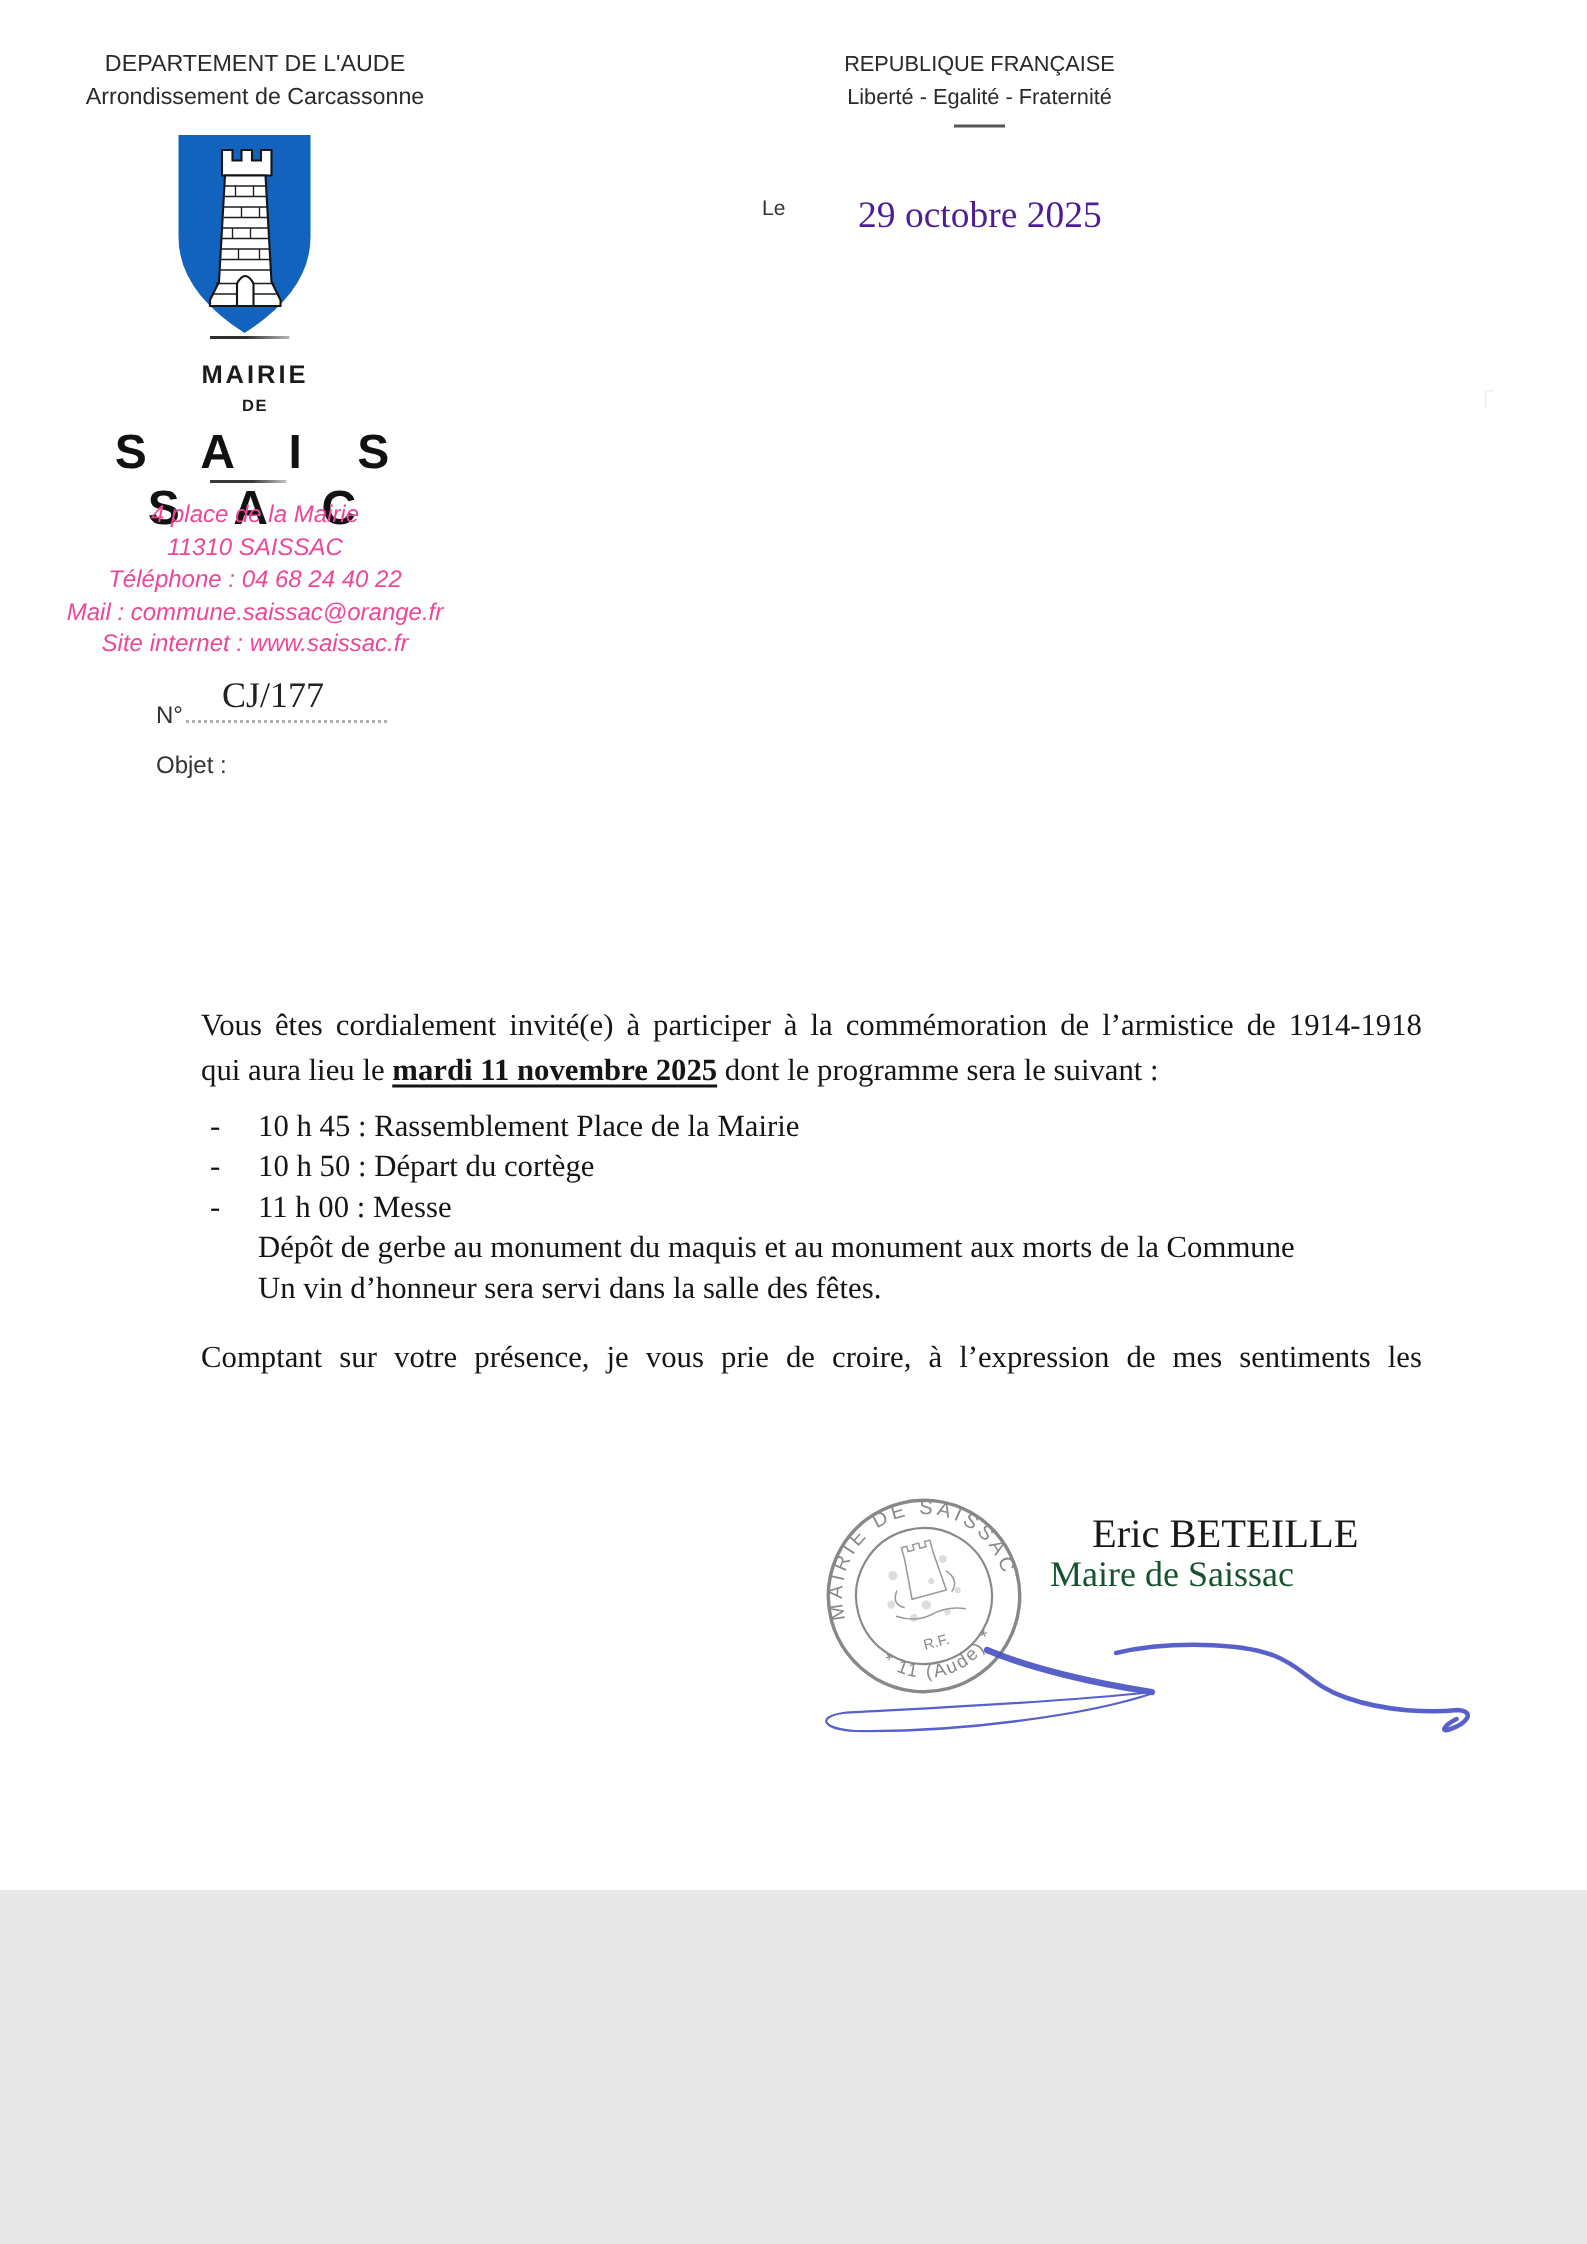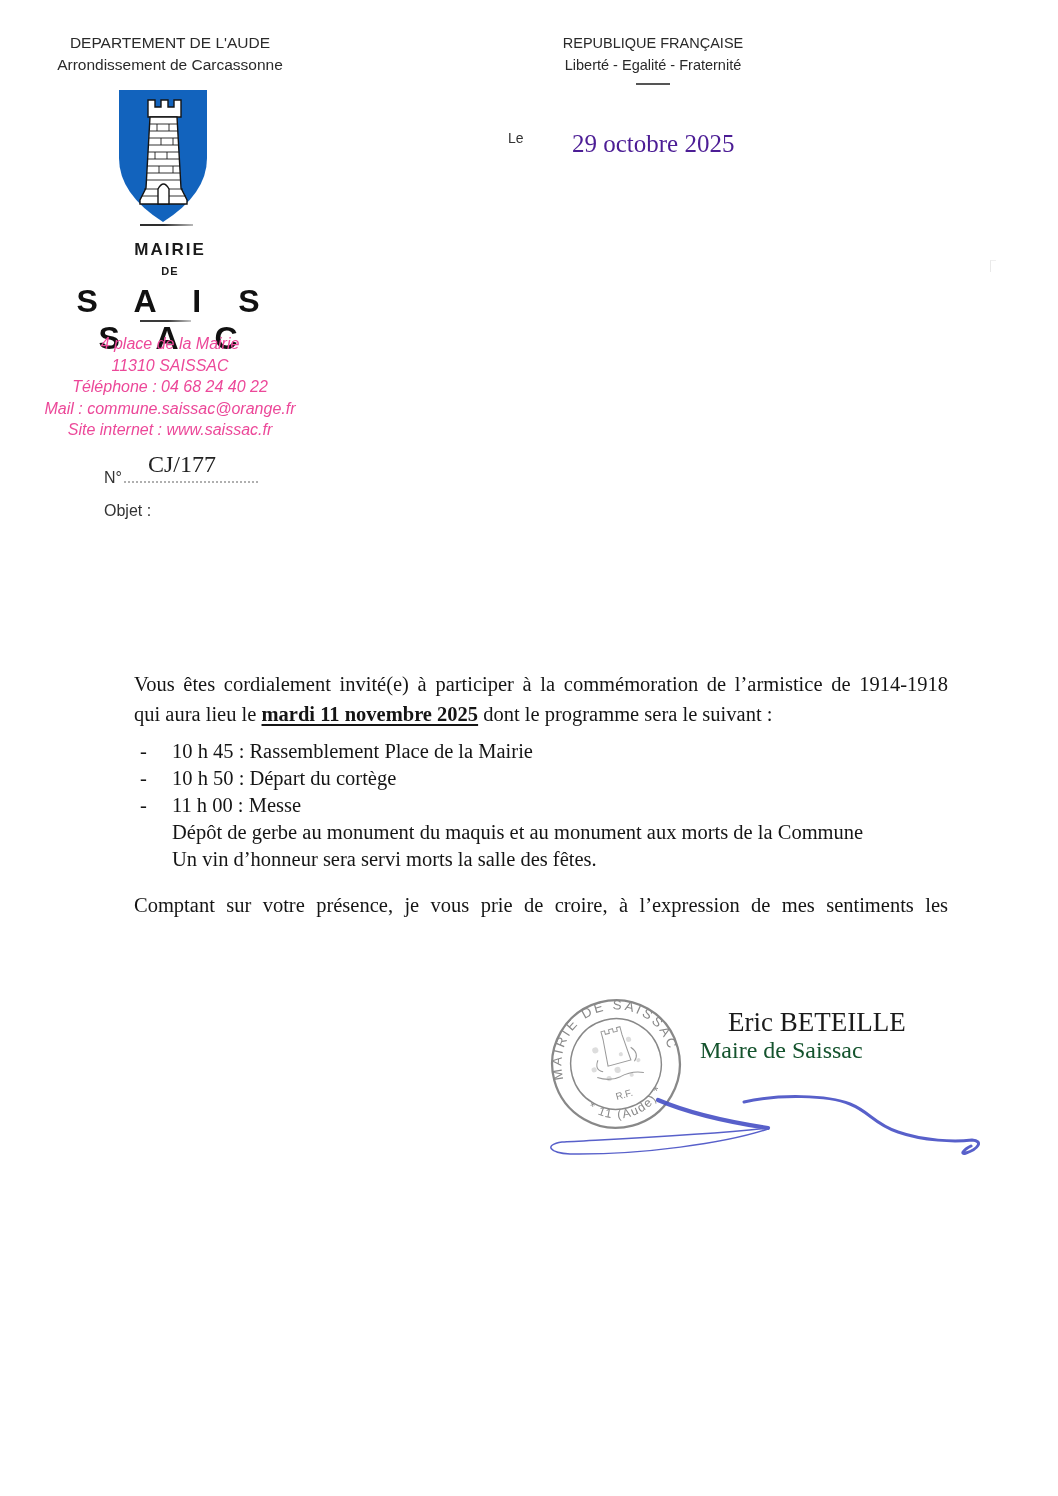--- a/index.html
+++ b/index.html
@@ -1,18 +1,18 @@
 <!DOCTYPE html>
 <html><head>
 <meta charset="utf-8">
 <style>
   * { margin:0; padding:0; box-sizing:border-box; }
   html,body { background:#e8e8e8; }
   .page {
-    position:relative; width:1058px; height:1496px; background:#ffffff;
+    position:relative; width:1058px; height:1260px; background:#ffffff;
     font-family:"Liberation Sans", sans-serif; color:#1f1f1f; overflow:hidden;
     margin:0 auto;
   }
   
   .header-left { position:absolute; left:40px; top:32px; width:260px; text-align:center;
     font-size:15.5px; line-height:22px; color:#2a2a2a; }
   .header-right { position:absolute; left:533px; top:32px; width:240px; text-align:center;
     font-size:14.5px; line-height:22px; color:#2a2a2a; }
   .hr-divider { width:34px; height:2px; background:#555; margin:7px auto 0 auto; }
   .le-label { position:absolute; left:508px; top:130px; font-size:14px; color:#333; }
@@ -150,21 +150,21 @@
       <span>10 h 50 : Départ du cortège</span>
     </div>
     <div class="list-row">
       <span class="list-marker">-</span>
       <span>11 h 00 : Messe</span>
     </div>
   </div>
 
   <div class="body-text continuation">
     <div>Dépôt de gerbe au monument du maquis et au monument aux morts de la Commune</div>
-    <div>Un vin d’honneur sera servi morts la salle des fêtes.</div>
+    <div>Un vin d’honneur sera servi dans la salle des fêtes.</div>
   </div>
 
   <div class="body-text closing">
     <div class="jline">Comptant sur votre présence, je vous prie de croire, à l’expression de mes sentiments les</div>
   </div>
 
   <svg class="stamp" width="140" height="140" viewBox="0 0 136 136">
     <g transform="rotate(-15 68 68)" stroke="#6e6e6e" fill="none">
       <circle cx="68" cy="68" r="62" stroke-width="2.2"></circle>
       <circle cx="68" cy="68" r="44" stroke-width="1.4"></circle>

